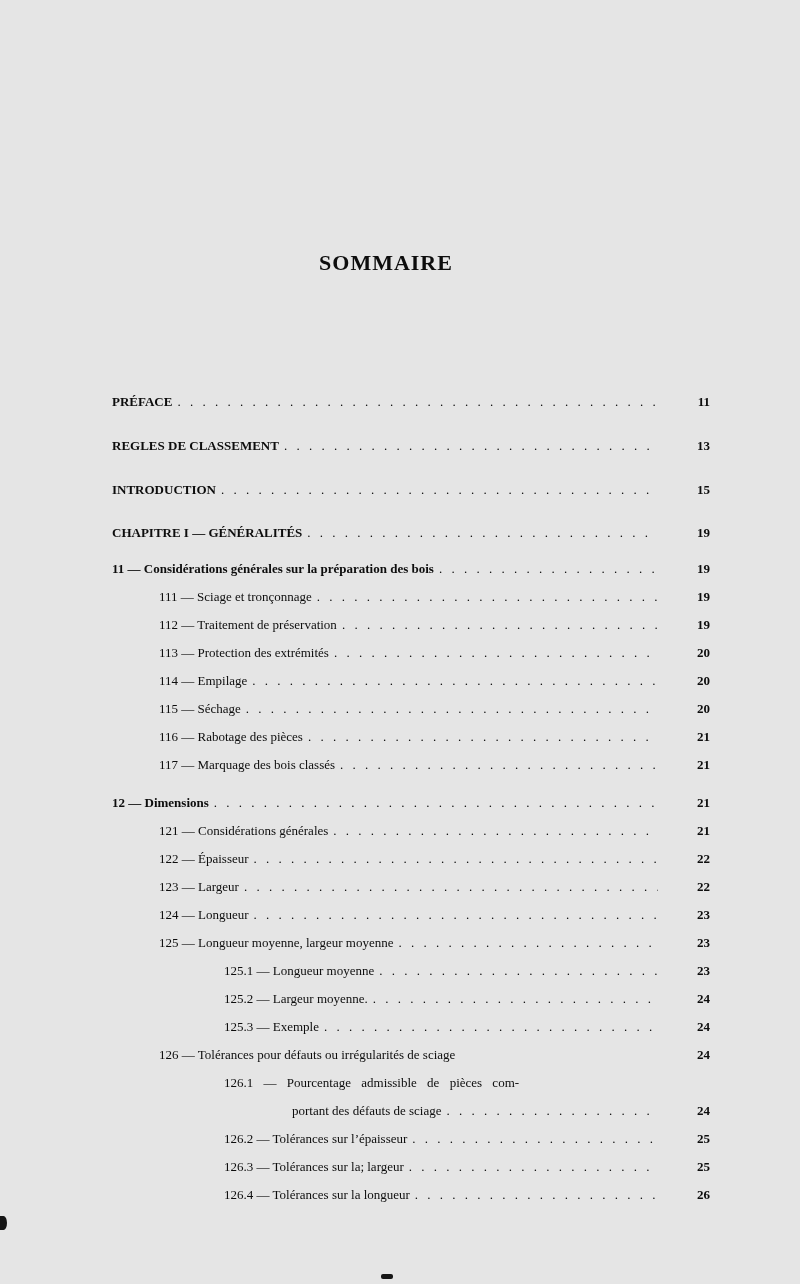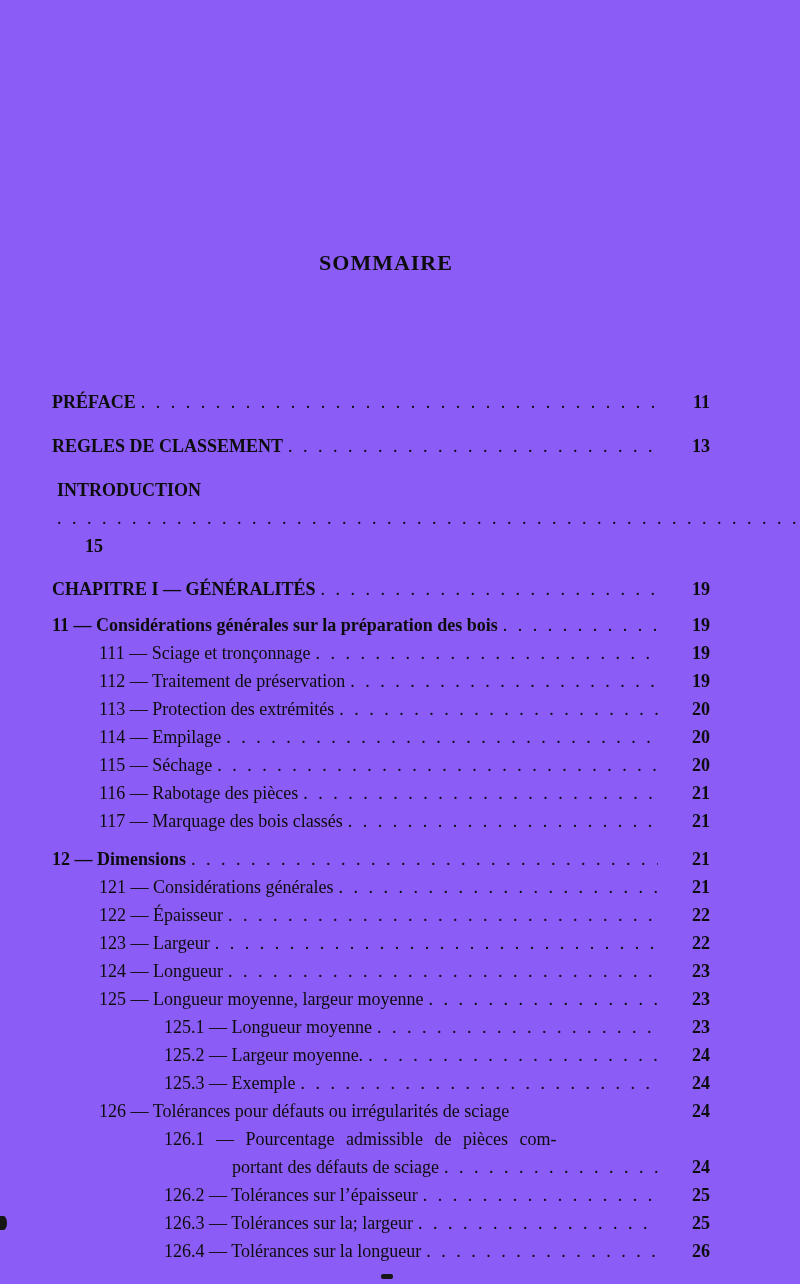--- a/index.html
+++ b/index.html
@@ -5,32 +5,32 @@
   * { box-sizing: border-box; margin: 0; padding: 0; }
   html, body { background: #ffffff; }
   body {
     width: 800px;
     height: 1284px;
     position: relative;
     overflow: hidden;
     font-family: "Liberation Serif", "DejaVu Serif", serif;
     color: #0d0d0d;
   }
-  .page { position: absolute; inset: 0; background: #8b5cf6; }
+  .page { position: absolute; inset: 0; background: #e5e5e5; }
   .title {
     margin-top: 250px;
     text-align: center;
     padding-right: 28px;
     font-size: 22px;
     font-weight: 700;
     letter-spacing: 1px;
   }
   .toc {
-    margin: 112px 90px 0 52px; 
-    font-size: 18px;
+    margin: 112px 90px 0 112px; 
+    font-size: 13px;
   }
   .row {
     display: flex;
     align-items: baseline;
     line-height: 28px;
   }
   .row.bold .label { font-weight: 700; }
   .label { white-space: nowrap; }
   .lvl0 { padding-left: 0; }
   .lvl1 { padding-left: 47px; }
@@ -76,21 +76,21 @@
       <div class="row lvl0 bold">
         <span class="label">PRÉFACE</span>
         <span class="leader"></span>
         <span class="pagenum">11</span>
       </div>
       <div class="row lvl0 bold" style="margin-top: 16px;">
         <span class="label">REGLES DE CLASSEMENT</span>
         <span class="leader"></span>
         <span class="pagenum">13</span>
       </div>
-      <div class="row lvl0 bold" style="margin-top: 16px; flex-direction: column;">
+      <div class="row lvl0 bold" style="margin-top: 16px;">
         <span class="label">INTRODUCTION</span>
         <span class="leader"></span>
         <span class="pagenum">15</span>
       </div>
       <div class="row lvl0 bold" style="margin-top: 15px;">
         <span class="label">CHAPITRE I — GÉNÉRALITÉS</span>
         <span class="leader"></span>
         <span class="pagenum">19</span>
       </div>
       <div class="row lvl0 bold" style="margin-top: 8px;">

